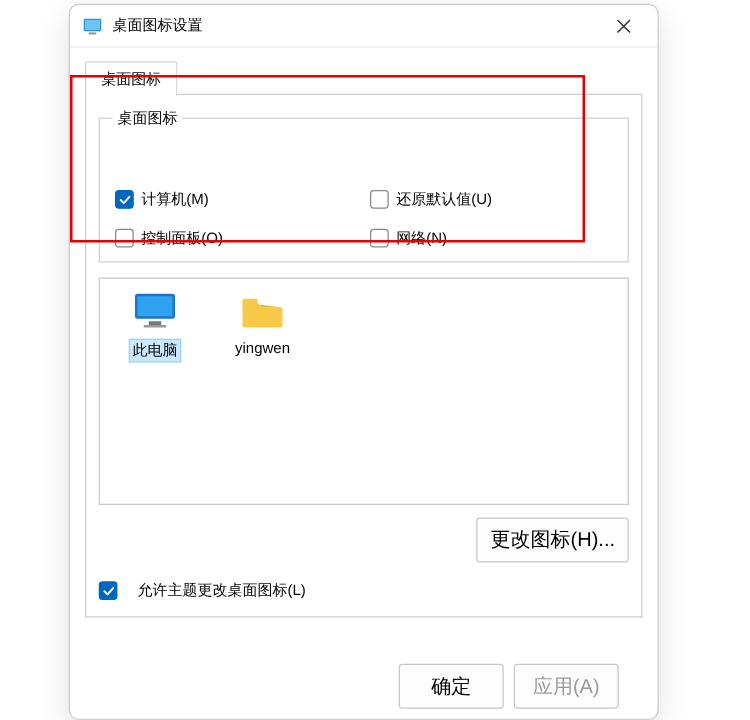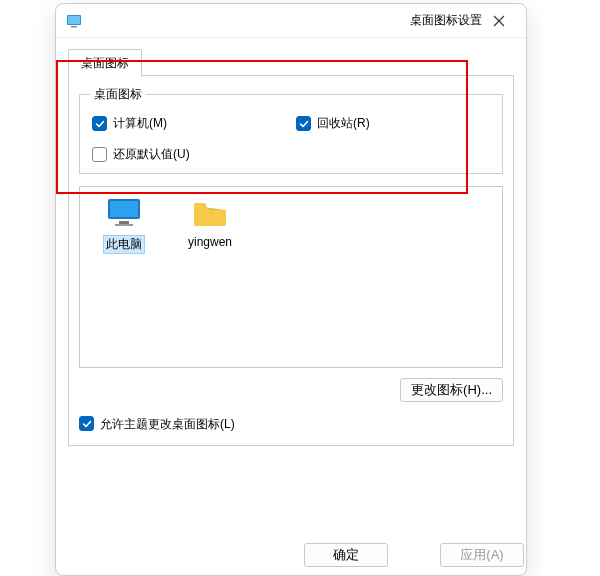--- a/index.html
+++ b/index.html
@@ -25,21 +25,21 @@
     box-shadow: 0 8px 24px rgba(0,0,0,0.12);
   }
   .titlebar {
     height: 34px;
     display: flex;
     align-items: center;
     padding: 0 10px;
     border-bottom: 1px solid #eee;
   }
   .titlebar .ticon { width:16px; height:16px; margin-right:8px; display:flex; align-items:center; justify-content:center;}
-  .titlebar .title { flex: 1; font-size: 12px; text-align: right; }
+  .titlebar .title { flex: 1; font-size: 12px; }
   .close { width: 34px; height: 28px; display:flex; align-items:center; justify-content:center; border-radius:4px;}
 
   .client { padding: 10px 12px 6px 12px; }
 
   .tabstrip { display:flex; }
   .tab {
     padding: 5px 12px;
     border: 1px solid #ccc;
     border-bottom: none;
     background:#fff;
@@ -63,21 +63,21 @@
     position: absolute;
     left: 56px; 
     top: 60px;
     width: 412px;
     height: 134px;
     border: 2px solid #e60000;
     pointer-events: none;
     z-index: 50;
   }
 
-  .check-grid { display:grid; grid-template-columns: 1fr 1fr; column-gap: 10px; row-gap: 14px; padding-top:4px; }
+  .check-grid { display:grid; grid-template-columns: 1fr 1fr; column-gap: 10px; row-gap: 14px; padding-top:4px;margin-top:36px; }
   .check { display:flex; align-items:center; gap:6px; font-size:12px; }
   .cb {
     width:15px; height:15px; border:1px solid #888; border-radius:3px;
     display:flex; align-items:center; justify-content:center;
     background:#fff; flex:0 0 auto;
   }
   .cb.checked { background:#0067c0; border-color:#0067c0; }
   .cb.checked svg { display:block; }
   .cb svg { display:none; }
 
@@ -92,34 +92,34 @@
     align-items: flex-start;
   }
   .icon-item { width: 72px; text-align:center; font-size:12px; }
   .icon-item .ic { width:38px; height:32px; margin:0 auto 6px auto; display:flex; align-items:center; justify-content:center;}
   .icon-item.sel .lbl { background:#cce8ff; border:1px solid #99d1ff; padding:0 2px; display:inline-block;}
   .icon-item .lbl { padding:0 2px; display:inline-block;}
 
   .row-btns { display:flex; gap:8px; justify-content:flex-end; margin-top:10px; }
   .btn {
     min-width: 92px;
-    height: 24px;
+    height: 36px;
     border: 1px solid #c8c8c8;
     background:#fdfdfd;
     border-radius: 3px;
-    font-size:13px;
+    font-size:16px;
     padding: 0 10px;
     display:inline-flex; align-items:center; justify-content:center;
   }
-  .btn.disabled { color:#9a9a9a;margin-left:44px; }
-
-  .perm { margin-top: 14px; display:flex; align-items:flex-start; gap:6px; font-size:12px;}
+  .btn.disabled { color:#9a9a9a; }
+
+  .perm { margin-top: 14px; display:flex; align-items:center; gap:16px; font-size:12px;}
   .footer {
     position:absolute;
-    bottom:8px; right:2px;
+    bottom:8px; right:31px;
     display:flex; gap:8px;
   }
   .footer .btn { min-width: 84px; }
 </style>
 </head>
 <body>
 
 <div class="red-rect"></div>
 
 <div class="window">
@@ -153,30 +153,30 @@
         <div class="check-grid">
           <label class="check">
             <span class="cb checked">
                 <svg width="10" height="10" viewBox="0 0 10 10">
                   <path d="M1.5 5 L4 7.5 L8.5 2.5" stroke="#fff" stroke-width="1.6" fill="none" stroke-linecap="round" stroke-linejoin="round"></path>
                 </svg>
               </span>
             <span>计算机(M)</span>
           </label>
           <label class="check">
-            <span class="cb checked">
-                <svg width="10" height="10" viewBox="0 0 10 10">
-                  <path d="M1.5 5 L4 7.5 L8.5 2.5" stroke="#fff" stroke-width="1.6" fill="none" stroke-linecap="round" stroke-linejoin="round"></path>
-                </svg>
-              </span>
-            <span>回收站(R)</span>
-          </label>
-          <label class="check">
             <span class="cb"></span>
             <span>还原默认值(U)</span>
+          </label>
+          <label class="check">
+            <span class="cb"></span>
+            <span>控制面板(O)</span>
+          </label>
+          <label class="check">
+            <span class="cb"></span>
+            <span>网络(N)</span>
           </label>
         </div>
       </div>
 
       <div class="icon-well">
         <div class="icon-item sel">
           <div class="ic">
             <svg width="38" height="32" viewBox="0 0 38 32">
               <rect x="3" y="2" width="32" height="20" rx="2" fill="#1b74c5"></rect>
               <rect x="5" y="4" width="28" height="16" fill="#2ea1ef"></rect>

